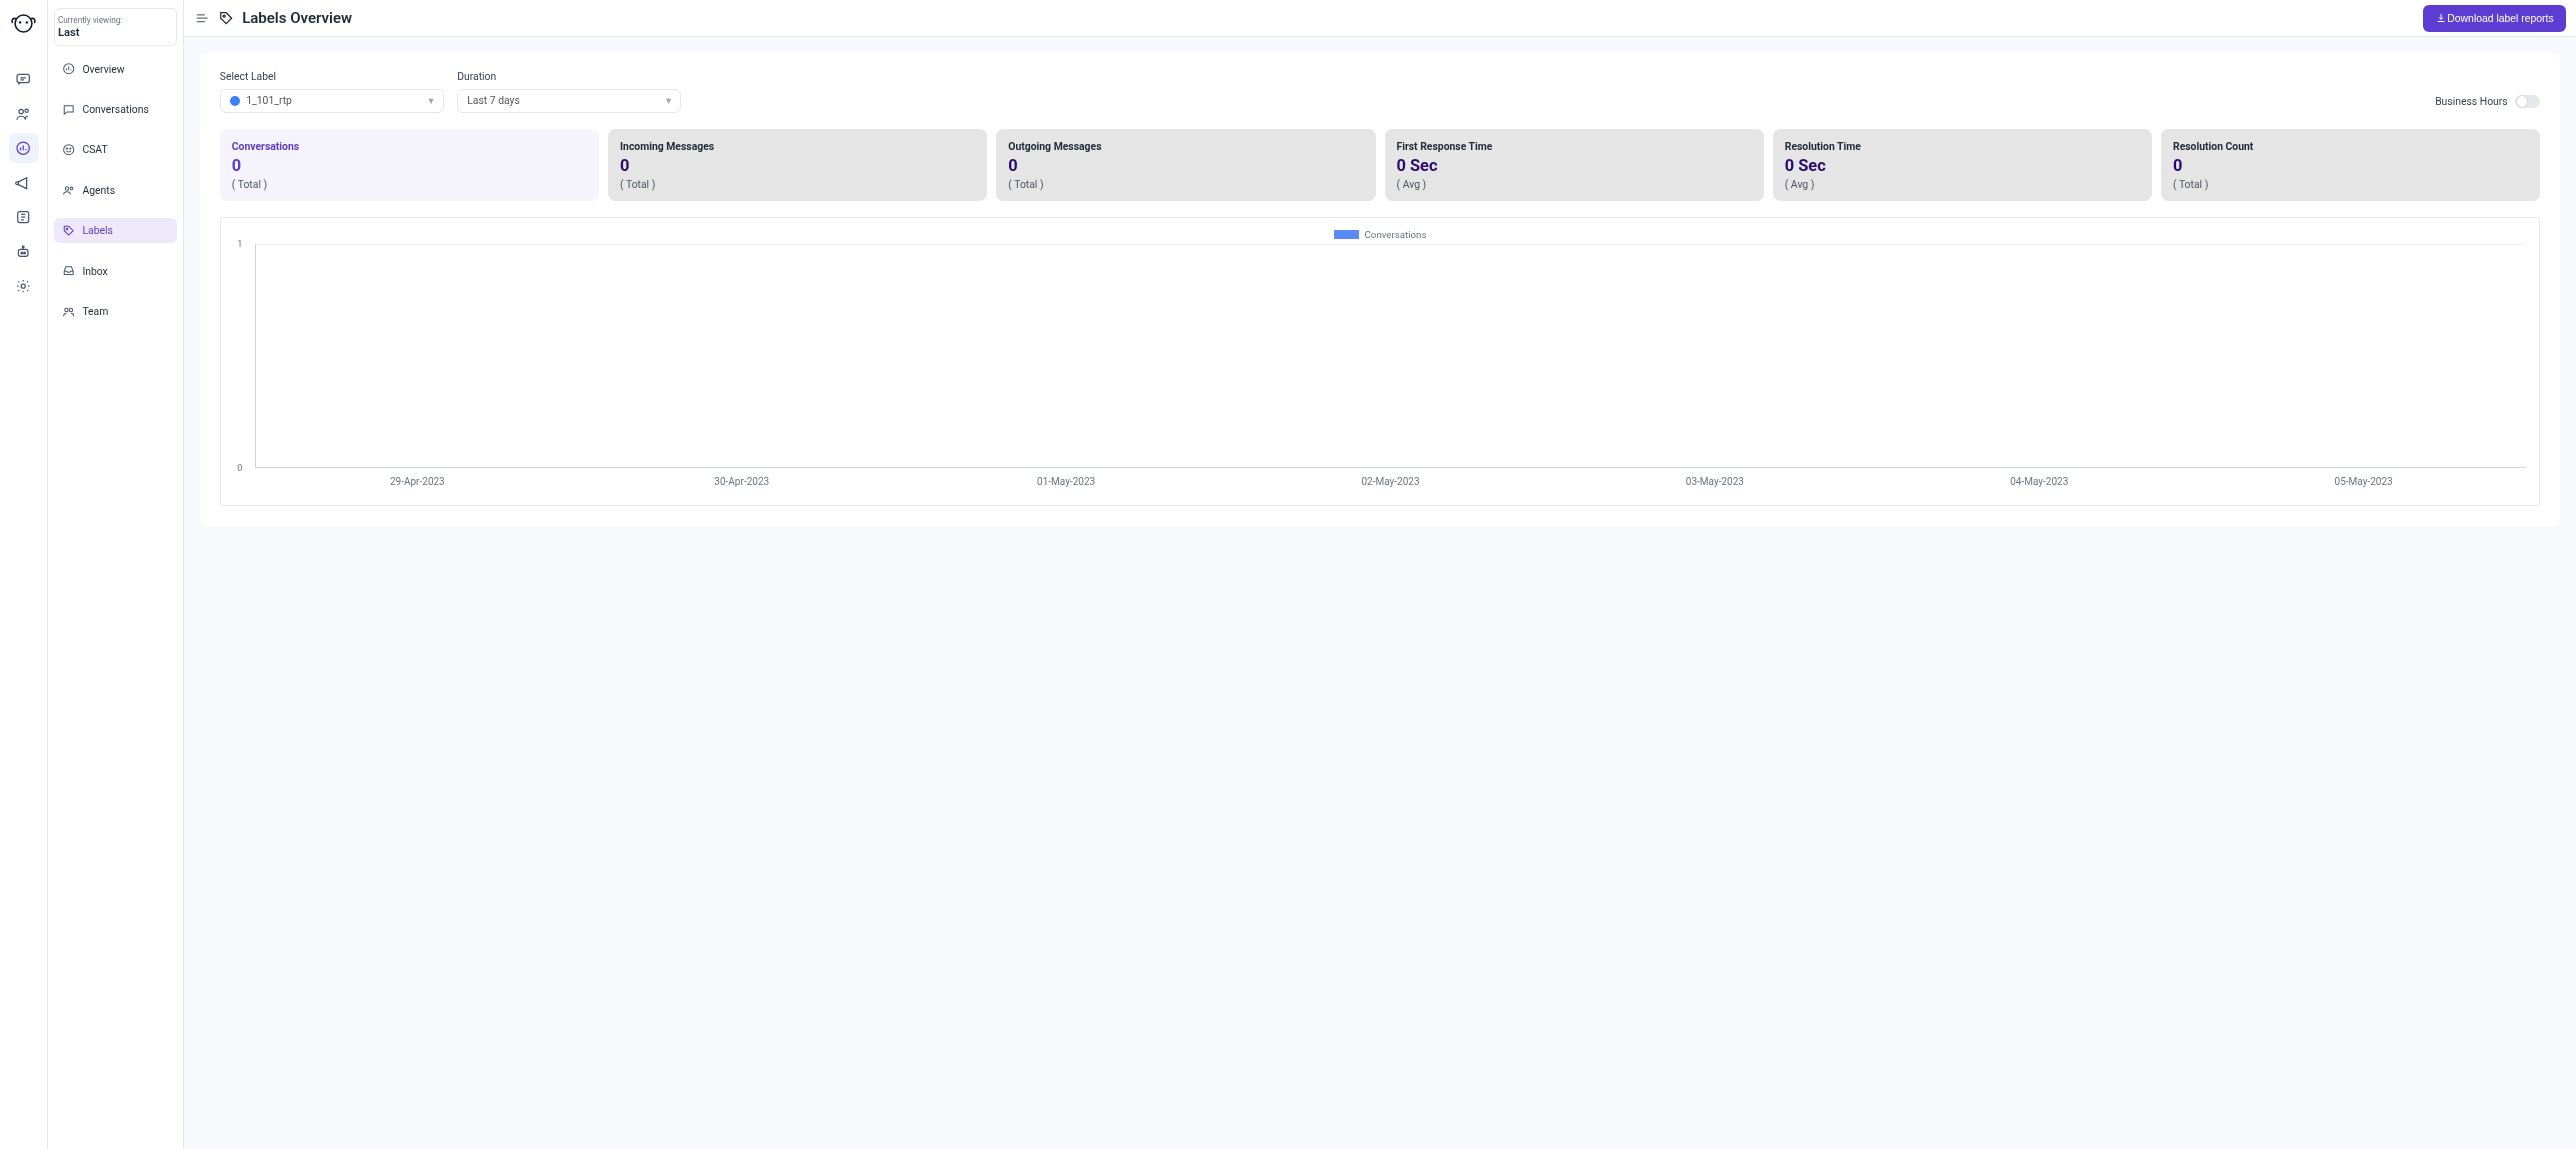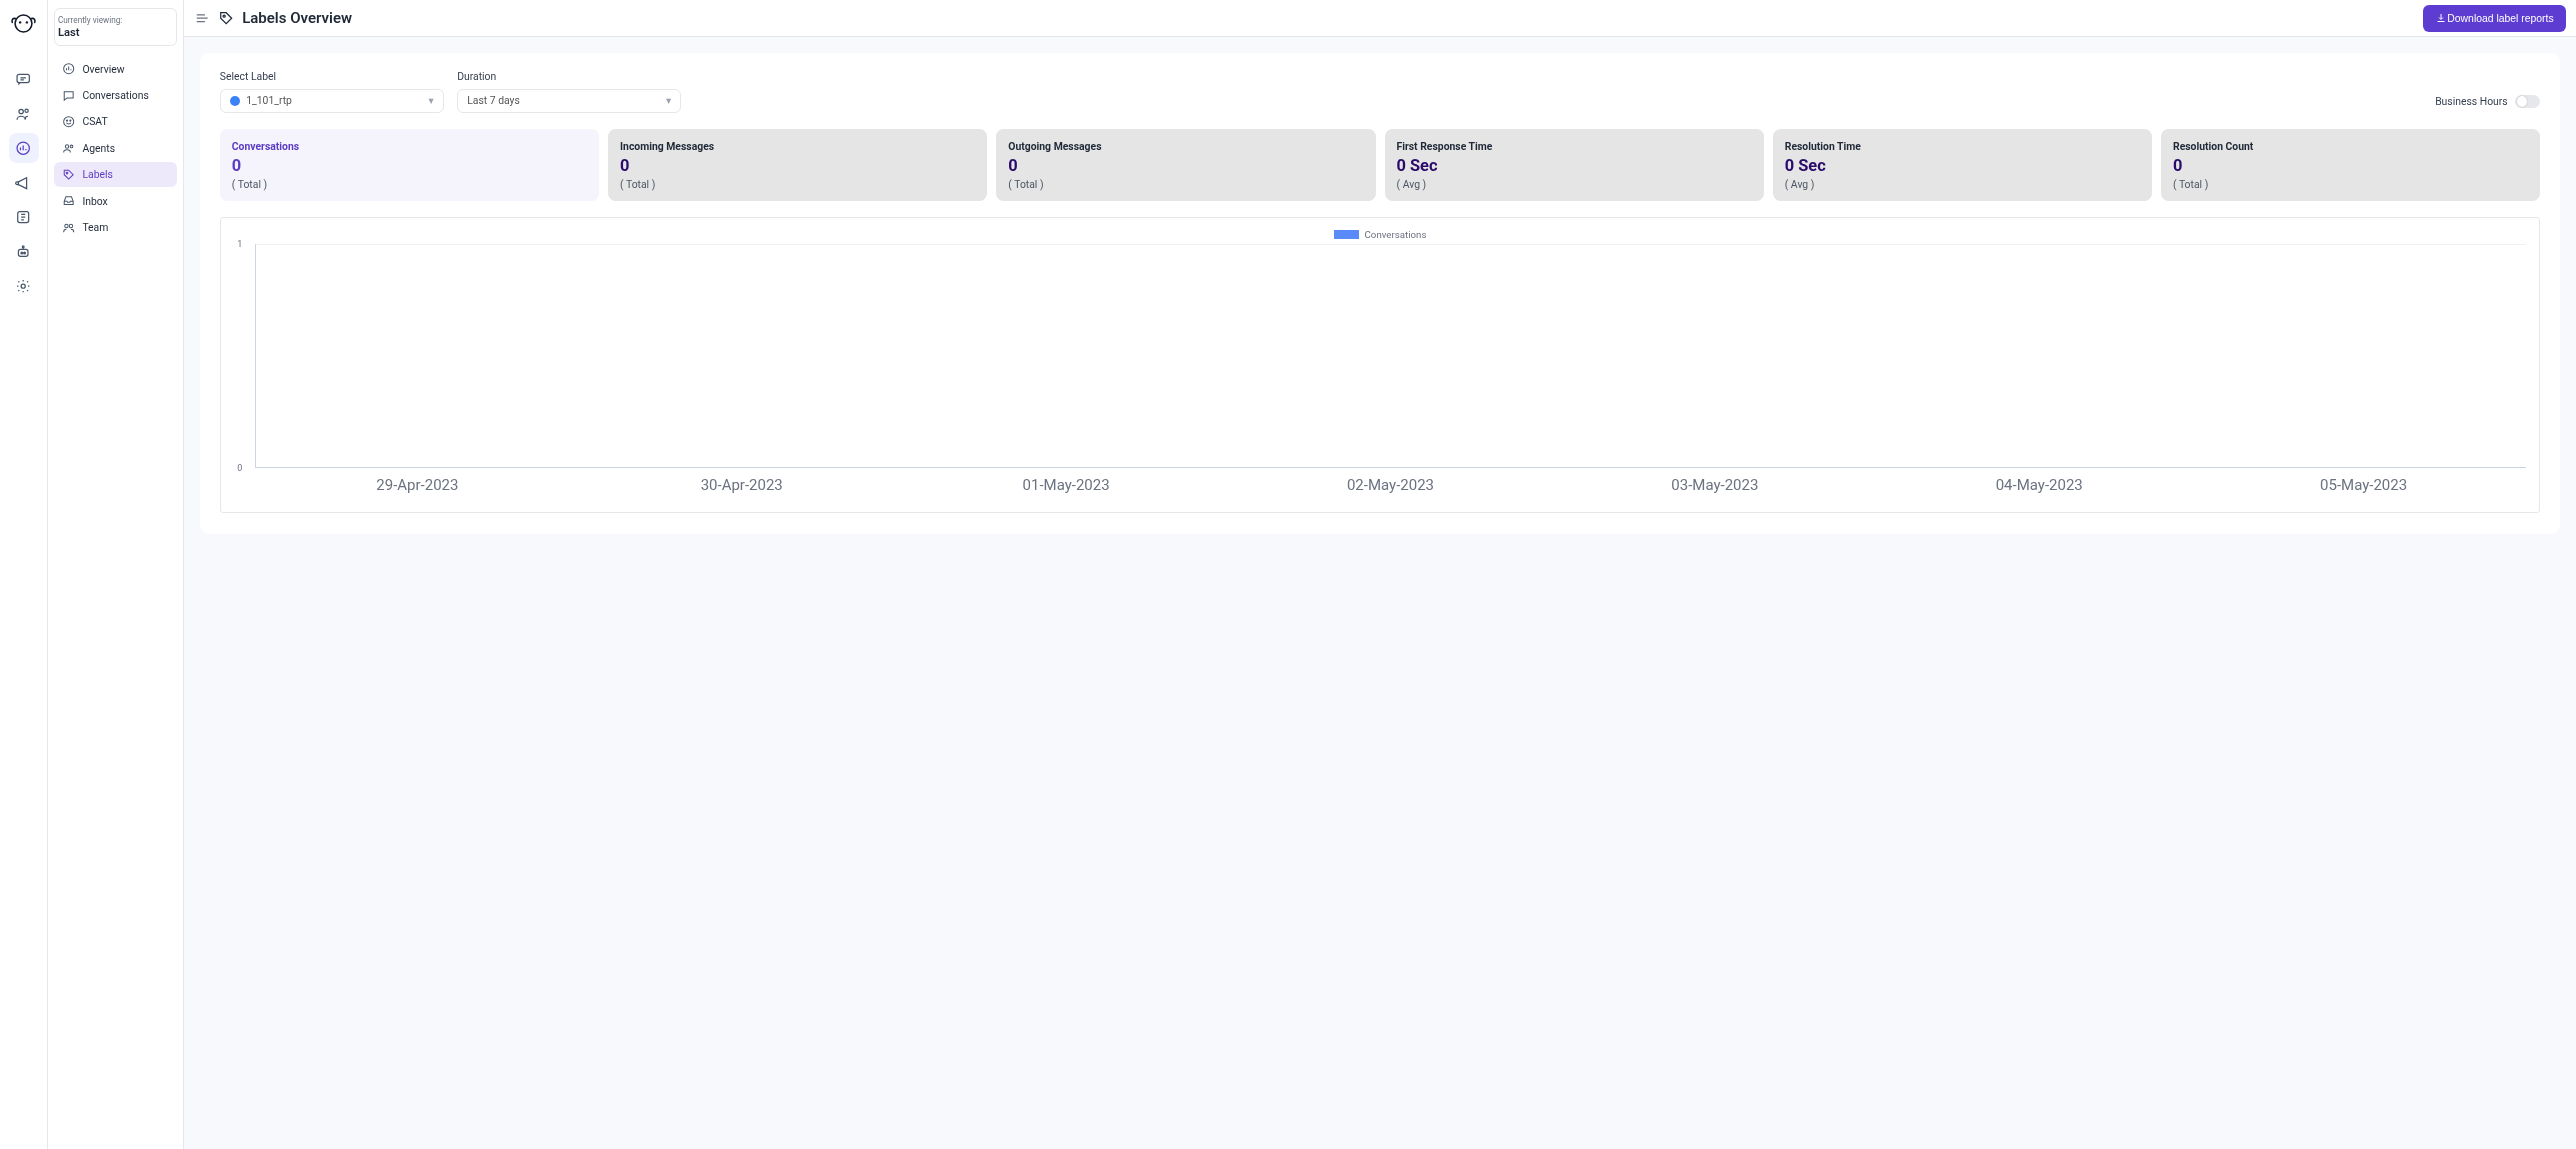--- a/index.html
+++ b/index.html
@@ -59,21 +59,21 @@
   }
   .org-card {
     border:0.7px solid var(--border);
     border-radius:6px;
     padding:6px 3px;
     margin-bottom:10.4px;
     cursor:pointer;
   }
   .org-label { font-size:8.2px; color: var(--text-muted); }
   .org-name  { font-size:11.2px; font-weight:600; color: var(--text); margin-top:1.5px;}
-  .side-items { display:flex; flex-direction:column; gap:1px; }
+  .side-items { display:flex; flex-direction:column; gap:15px; }
   .side-item {
     display:flex; align-items:center; gap:7.5px;
     padding:6px 7.5px; border-radius:6px;
     color: var(--text); cursor:pointer; font-size:10.4px;
     white-space:nowrap;
   }
   .side-item .ic { width:13.4px; height:13.4px; color: var(--icon-stroke); }
   .side-item.active { background: var(--primary-bg); color: var(--primary); }
   .side-item.active .ic { color: var(--primary); }
 
@@ -153,21 +153,21 @@
     padding:10.4px 13.4px 18px;
   }
   .legend { display:flex; justify-content:center; align-items:center; gap:6px; color:#6b7280; font-size:9.7px;}
   .legend .sw { width:25px; height:9px; background:#5a8af8; display:inline-block; }
   .axes { position:relative; height:224px; margin-top:4.5px; margin-left:21px;}
   .ytick { position:absolute; left:-18px; font-size:9px; color:#6b7280; transform:translateY(-50%); }
   .yt0 { top:100%; } .yt1 { top:0; }
   .ygrid { position:absolute; left:0; right:0; height:0; border-top:0.7px solid #eef0f3; }
   .axis-y { position:absolute; left:0; top:0; bottom:0; width:0; border-left:0.7px solid #cbd5e1; }
   .axis-x { position:absolute; left:0; right:0; bottom:0; height:0; border-top:0.7px solid #cbd5e1; }
-  .xticks { display:flex; justify-content:flex-start; margin-top:7.5px; margin-left:21px; color:#6b7280; font-size:15px;}
+  .xticks { display:flex; justify-content:flex-start; margin-top:7.5px; margin-left:21px; color:#6b7280; font-size:10px;}
   .xticks span { flex:1; text-align:center; white-space:nowrap;}
 
   svg { display:block; }
 </style>
 </head>
 <body>
 
 <nav class="rail">
   <div class="logo">
     <svg viewBox="0 0 48 48" width="27" height="27" fill="none" stroke="currentColor" stroke-width="2.8" stroke-linecap="round">

